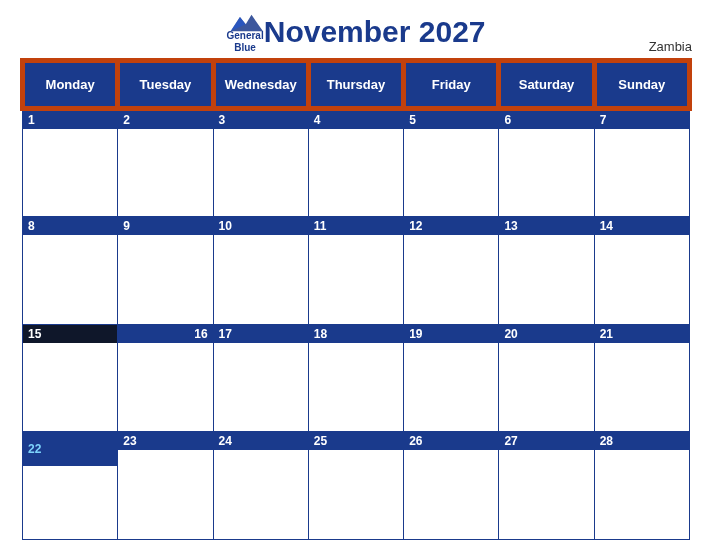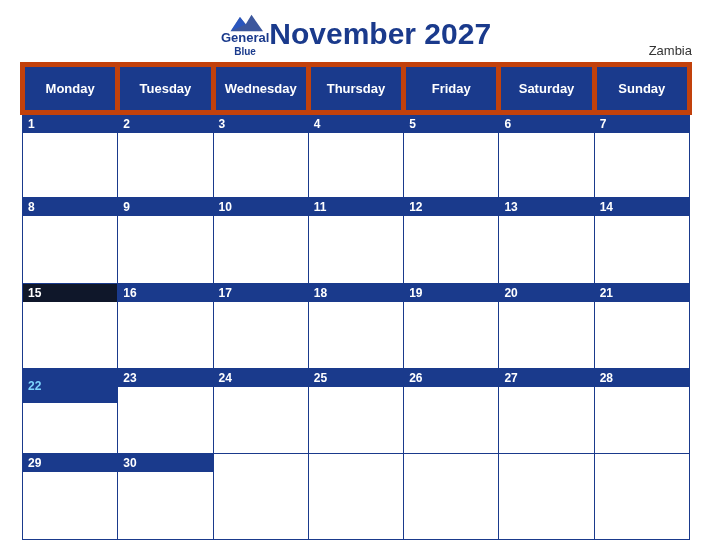--- a/index.html
+++ b/index.html
@@ -77,21 +77,21 @@
 <body>
 
 <div class="header-top">
   <div class="logo-container">
     <svg class="logo-bird" viewBox="0 0 50 30" xmlns="http://www.w3.org/2000/svg">
 
       <polygon points="5,28 18,8 26,18 34,5 50,28" fill="#1a3a8c" opacity="0.85"></polygon>
       <polygon points="5,28 18,8 26,18" fill="#2255cc" opacity="0.7"></polygon>
     </svg>
     <div style="display:flex; gap:0px; flex-direction:column; align-items:center; margin-top:-4px;">
-      <span style="font-size:13px;font-weight:bold;color:#1a3a8c;line-height:1.2;">General</span>
+      <span style="font-size:10px;font-weight:bold;color:#1a3a8c;line-height:1.2;">General</span>
       <span style="font-size:10px;font-weight:bold;color:#1a3a8c;line-height:1.2;">Blue</span>
     </div>
   </div>
 
   <h1 class="calendar-title">November 2027</h1>
 
   <span class="country-label">Zambia</span>
 </div>
 
 <table class="calendar">
@@ -151,21 +151,21 @@
         </td>
         <td style="vertical-align: top; padding: 0px; height: 72px; border: 1px solid rgb(26, 58, 140);">
           <div style="background-color: rgb(26, 58, 140); color: white; font-weight: bold; font-size: 12px; padding: 2px 5px; display: block;">14</div>
         </td>
       </tr>
       <tr>
         <td style="vertical-align: top; padding: 0px; height: 72px; border: 1px solid rgb(26, 58, 140);">
           <div style="background-color: #0f172a; color: white; font-weight: bold; font-size: 12px; padding: 2px 5px; display: block;">15</div>
         </td>
         <td style="vertical-align: top; padding: 0px; height: 72px; border: 1px solid rgb(26, 58, 140);">
-          <div style="background-color: rgb(26, 58, 140); color: white; font-weight: bold; font-size: 12px; padding: 2px 5px; display: block;">16</div>
+          <div style="background-color: rgb(26, 58, 140); color: white; font-weight: bold; font-size: 12px; padding: 2px 5px; display: block; text-align: right;">16</div>
         </td>
         <td style="vertical-align: top; padding: 0px; height: 72px; border: 1px solid rgb(26, 58, 140);">
           <div style="background-color: rgb(26, 58, 140); color: white; font-weight: bold; font-size: 12px; padding: 2px 5px; display: block;">17</div>
         </td>
         <td style="vertical-align: top; padding: 0px; height: 72px; border: 1px solid rgb(26, 58, 140);">
           <div style="background-color: rgb(26, 58, 140); color: white; font-weight: bold; font-size: 12px; padding: 2px 5px; display: block;">18</div>
         </td>
         <td style="vertical-align: top; padding: 0px; height: 72px; border: 1px solid rgb(26, 58, 140);">
           <div style="background-color: rgb(26, 58, 140); color: white; font-weight: bold; font-size: 12px; padding: 2px 5px; display: block;">19</div>
         </td>
@@ -192,27 +192,14 @@
         <td style="vertical-align: top; padding: 0px; height: 72px; border: 1px solid rgb(26, 58, 140);">
           <div style="background-color: rgb(26, 58, 140); color: white; font-weight: bold; font-size: 12px; padding: 2px 5px; display: block;">26</div>
         </td>
         <td style="vertical-align: top; padding: 0px; height: 72px; border: 1px solid rgb(26, 58, 140);">
           <div style="background-color: rgb(26, 58, 140); color: white; font-weight: bold; font-size: 12px; padding: 2px 5px; display: block;">27</div>
         </td>
         <td style="vertical-align: top; padding: 0px; height: 72px; border: 1px solid rgb(26, 58, 140);">
           <div style="background-color: rgb(26, 58, 140); color: white; font-weight: bold; font-size: 12px; padding: 2px 5px; display: block;">28</div>
         </td>
       </tr>
-      <tr>
-        <td style="vertical-align: top; padding: 0px; height: 72px; border: 1px solid rgb(26, 58, 140);">
-          <div style="background-color: rgb(26, 58, 140); color: white; font-weight: bold; font-size: 12px; padding: 2px 5px; display: block;">29</div>
-        </td>
-        <td style="vertical-align: top; padding: 0px; height: 72px; border: 1px solid rgb(26, 58, 140);">
-          <div style="background-color: rgb(26, 58, 140); color: white; font-weight: bold; font-size: 12px; padding: 2px 5px; display: block;">30</div>
-        </td>
-        <td style="vertical-align: top; padding: 0px; height: 72px; border: 1px solid rgb(26, 58, 140);"></td>
-        <td style="vertical-align: top; padding: 0px; height: 72px; border: 1px solid rgb(26, 58, 140);"></td>
-        <td style="vertical-align: top; padding: 0px; height: 72px; border: 1px solid rgb(26, 58, 140);"></td>
-        <td style="vertical-align: top; padding: 0px; height: 72px; border: 1px solid rgb(26, 58, 140);"></td>
-        <td style="vertical-align: top; padding: 0px; height: 72px; border: 1px solid rgb(26, 58, 140);"></td>
-      </tr>
     </tbody>
 </table>
 
 </body></html>

